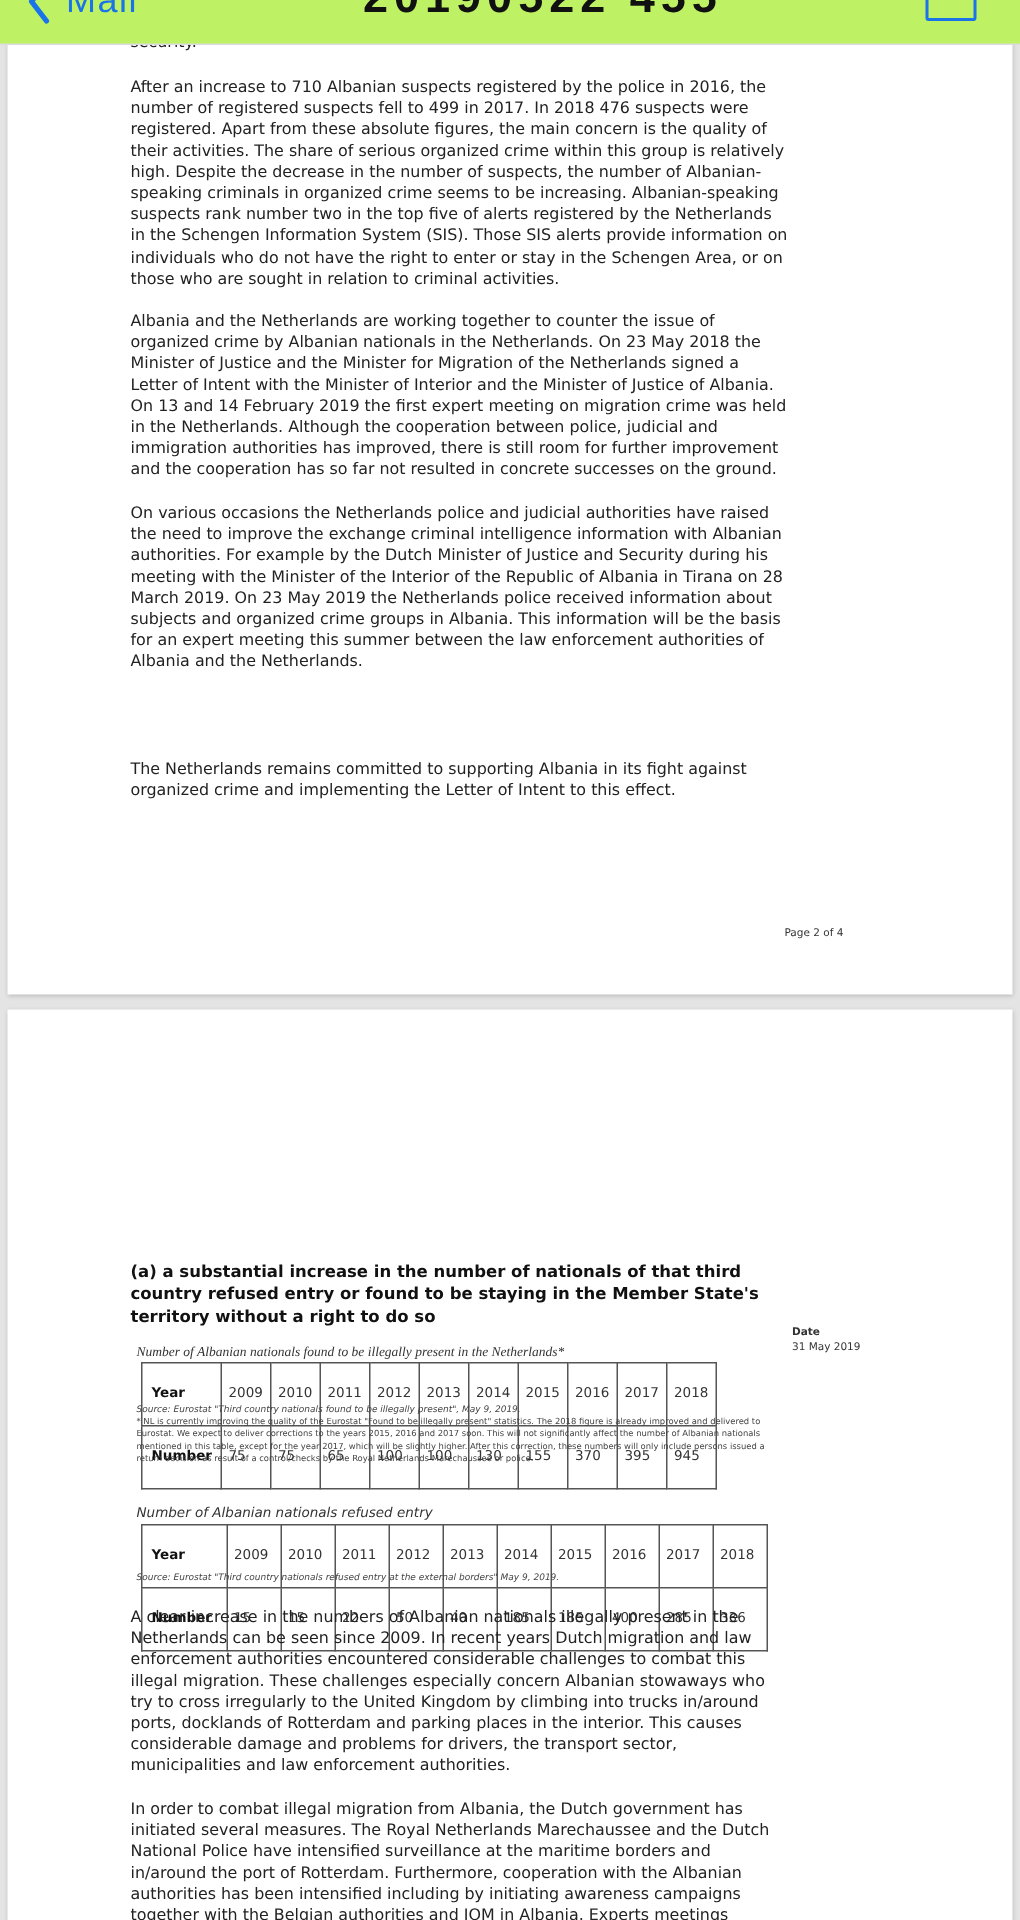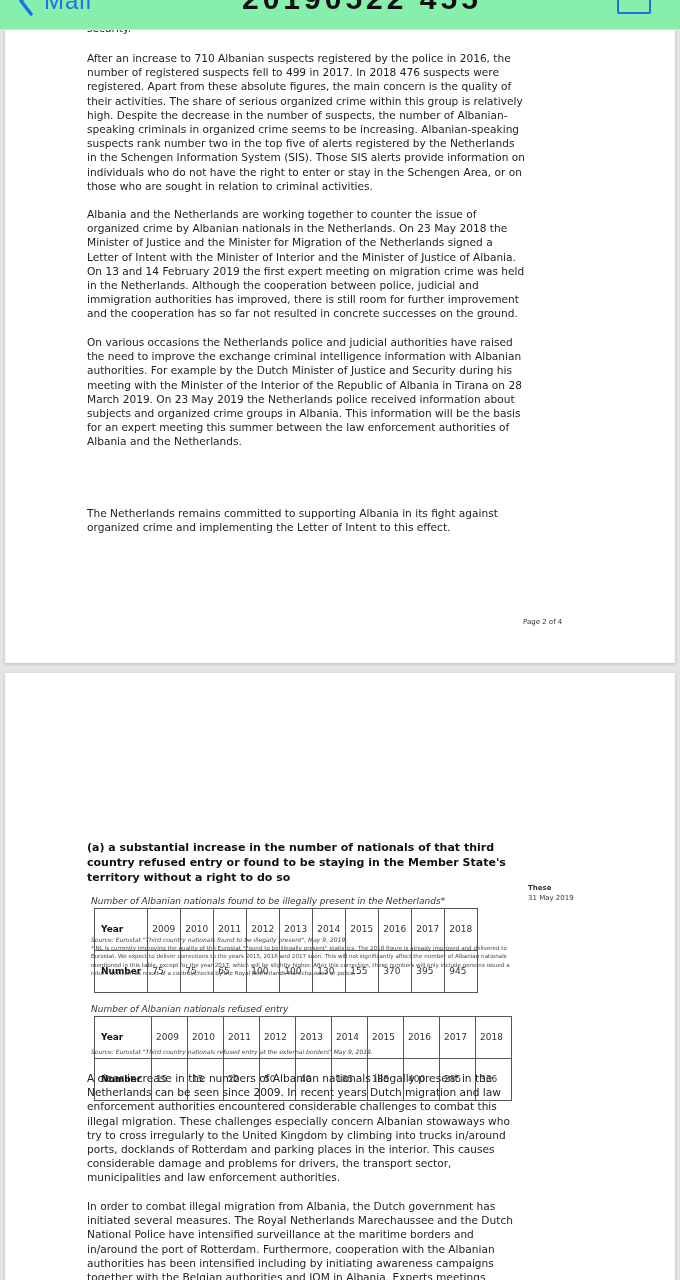--- a/index.html
+++ b/index.html
@@ -2,21 +2,21 @@
 <html><head>
 <meta charset="utf-8">
 <style>
   * { box-sizing: border-box; margin: 0; padding: 0; }
   html, body { width: 680px; height: 1280px; overflow: hidden; background: #e4e4e4; }
   body { position: relative; font-family: "DejaVu Sans", sans-serif; color: #222; }
 
   
   .navbar {
     position: absolute; left: 0; top: 0; width: 680px; height: 30px;
-    background: #86efac; border-bottom: 1px solid #dcdcdc; z-index: 5; overflow: hidden;
+    background: #bef264; border-bottom: 1px solid #dcdcdc; z-index: 5; overflow: hidden;
   }
   .nav-back { position: absolute; left: 18px; top: -14px; height: 30px; display: flex; align-items: center; cursor: pointer; }
   .nav-back svg { display: block; }
   .nav-back-label { color: #1a73e8; font-size: 24px; margin-left: 10px; font-family: "Liberation Sans", sans-serif; letter-spacing: 1px; }
   .nav-title { position: absolute; left: 242px; top: -18px; font-size: 30px; font-weight: bold; letter-spacing: 4px; color: #111; font-family: "Liberation Sans", sans-serif; }
   .nav-action { position: absolute; left: 617px; top: -4px; width: 34px; height: 18px; border: 2px solid #1a73e8; border-radius: 2px; cursor: pointer; }
 
   
   .page { position: absolute; background: #fff; box-shadow: 0 1px 3px rgba(0,0,0,0.18); }
   .page1 { left: 5px; top: 0; width: 670px; height: 663px; }
@@ -77,25 +77,25 @@
     <p>The Netherlands remains committed to supporting Albania in its fight against organized crime and implementing the Letter of Intent to this effect.</p>
   </div>
 
 <div class="page-number">Page 2 of 4</div>
 
 <div class="page page2"></div>
 
 <div class="section-heading">(a) a substantial increase in the number of nationals of that third country refused entry or found to be staying in the Member State's territory without a right to do so</div>
 
 <div class="date-block">
-  <div class="date-label">These</div>
+  <div class="date-label">Date</div>
   <div>31 May 2019</div>
 </div>
 
-<div class="table-caption" style="top:896px;">Number of Albanian nationals found to be illegally present in the Netherlands*</div>
+<div class="table-caption" style="top:896px;font-family:Liberation Serif, serif;">Number of Albanian nationals found to be illegally present in the Netherlands*</div>
 <table class="data-table table1" style="top:908px;">
   <tbody>
       <tr>
     <td class="hdr">Year</td>
     <td>2009</td>
     <td>2010</td>
     <td>2011</td>
     <td>2012</td>
     <td>2013</td>
     <td>2014</td>

